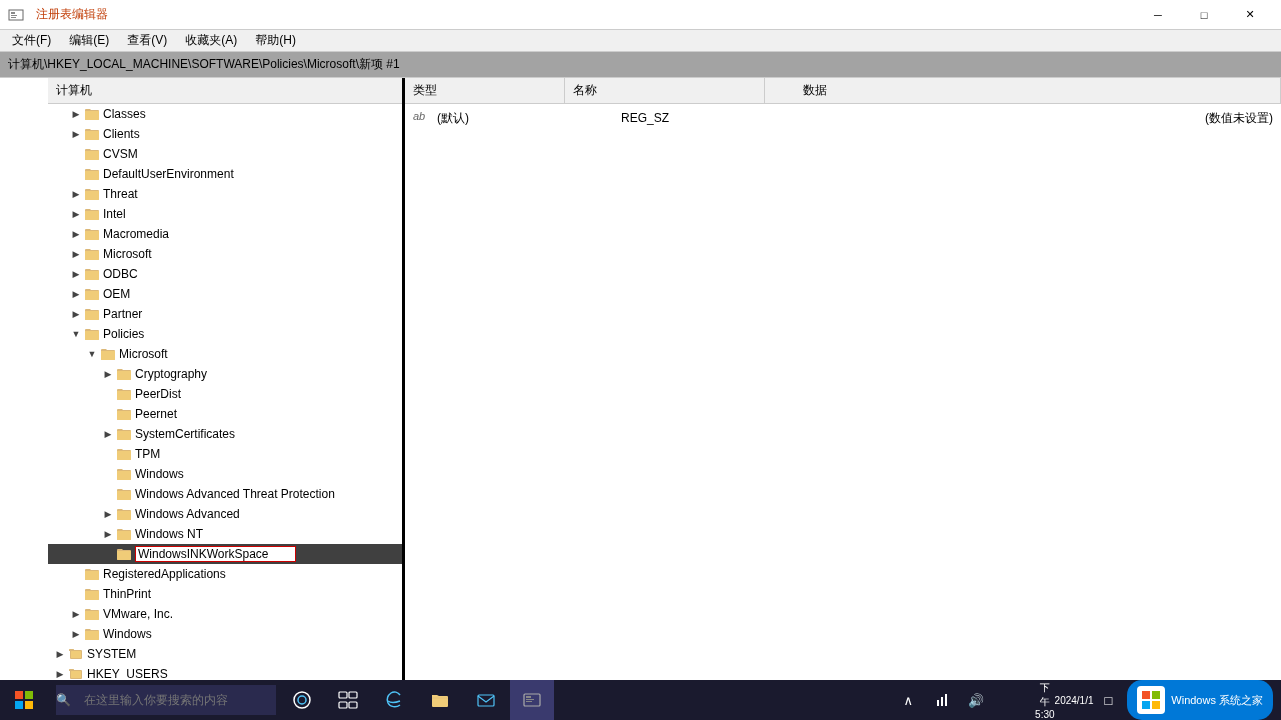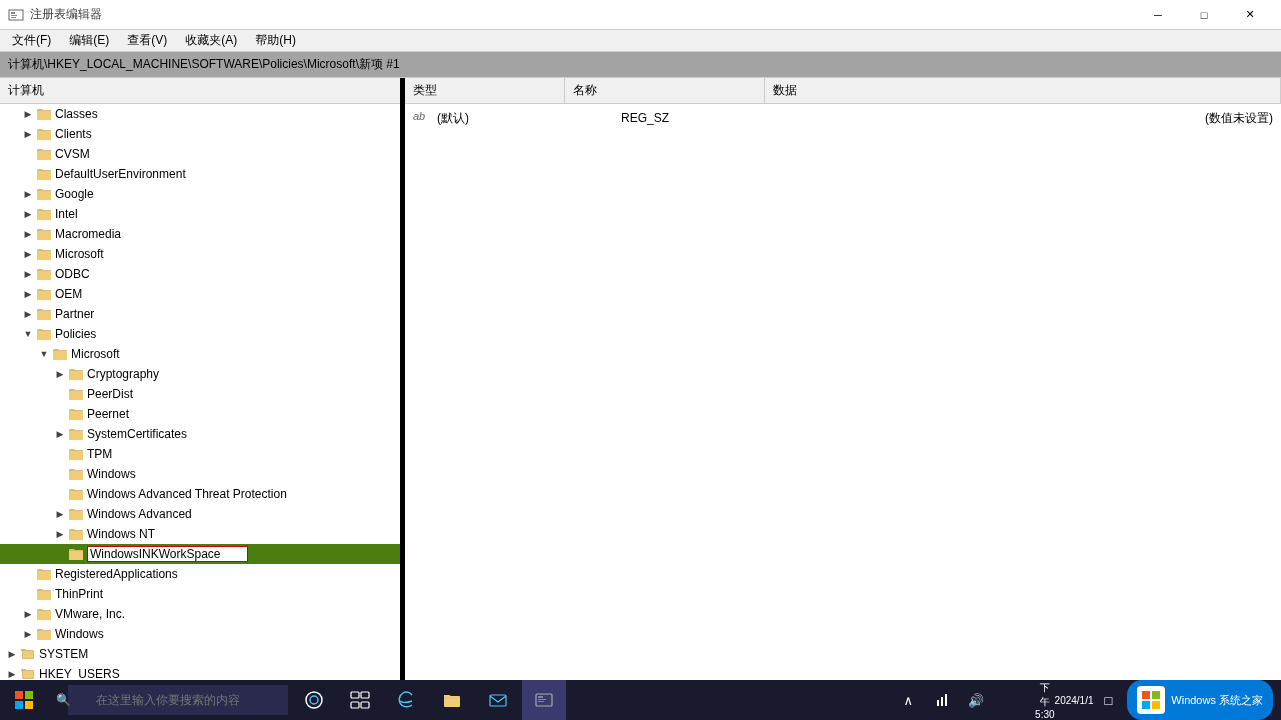--- a/index.html
+++ b/index.html
@@ -11,23 +11,23 @@
       background: #ffffff;
       display: flex;
       align-items: center;
       justify-content: space-between;
       padding: 0 8px;
       border-bottom: 1px solid #ccc;
     }
     .title-bar-left {
       display: flex;
       align-items: center;
-      gap: 6px;
-      font-size: 12px;
-      color: #404040;
+      gap: 12px;
+      font-size: 12px;
+      color: #c2410c;
     }
     .title-bar-icon {
       width: 16px;
       height: 16px;
     }
     .title-bar-controls {
       display: flex;
       gap: 0;
     }
     .title-btn {
@@ -74,24 +74,25 @@
     
     .main-area {
       display: flex;
       height: calc(720px - 30px - 22px - 26px - 40px);
       background: #fff;
     }
 
     
     .tree-panel {
       width: 405px;
-      border-right: 5px solid #000000;
+      border-right: 3px solid #000000;
       overflow: hidden;
       position: relative;
       background: #fff;
+      padding-left: 48px;
     }
     .tree-header {
       height: 26px;
       background: #f0f0f0;
       border-bottom: 1px solid #ccc;
       display: flex;
       align-items: center;
       padding: 0 8px;
       font-size: 12px;
       font-weight: normal;
@@ -172,21 +173,21 @@
     .right-col-header {
       display: flex;
       align-items: center;
       padding: 0 8px;
       font-size: 12px;
       border-right: 1px solid #ccc;
       cursor: pointer;
     }
     .col-name { width: 200px; }
     .col-type { width: 160px; }
-    .col-data { flex: 1; }
+    .col-data { flex: 1; margin-left: 30px; }
 
     .right-content {
       padding: 4px 0;
     }
     .registry-row {
       display: flex;
       align-items: center;
       height: 20px;
       padding: 0 8px;
       cursor: pointer;
@@ -223,21 +224,21 @@
       cursor: pointer;
     }
     .taskbar-search {
       height: 30px;
       width: 220px;
       background: #2a2a4e;
       border: none;
       color: #aaa;
       font-size: 12px;
       padding: 0 8px 0 28px;
-      margin-left: 20px;
+      margin-left: 8px;
     }
     .taskbar-search-container {
       position: relative;
       display: flex;
       align-items: center;
     }
     .taskbar-search-icon {
       position: absolute;
       left: 8px;
       color: #aaa;
@@ -391,21 +392,21 @@
       </div>
 
       <div class="tree-item indent-1">
         <span class="expand-icon">▶</span>
         <span class="folder-icon">
           <svg class="folder-svg" viewBox="0 0 14 12" fill="none">
             <path d="M0 2 Q0 1 1 1 L5 1 L6 2 L13 2 Q14 2 14 3 L14 11 Q14 12 13 12 L1 12 Q0 12 0 11 Z" fill="#DCB878"></path>
             <path d="M0 3 L14 3 L14 11 Q14 12 13 12 L1 12 Q0 12 0 11 Z" fill="#F0CC78"></path>
           </svg>
         </span>
-        <span class="item-label">Google</span>
+        <span class="item-label">Threat</span>
       </div>
 
       <div class="tree-item indent-1">
         <span class="expand-icon">▶</span>
         <span class="folder-icon">
           <svg class="folder-svg" viewBox="0 0 14 12" fill="none">
             <path d="M0 2 Q0 1 1 1 L5 1 L6 2 L13 2 Q14 2 14 3 L14 11 Q14 12 13 12 L1 12 Q0 12 0 11 Z" fill="#DCB878"></path>
             <path d="M0 3 L14 3 L14 11 Q14 12 13 12 L1 12 Q0 12 0 11 Z" fill="#F0CC78"></path>
           </svg>
         </span>
@@ -581,21 +582,21 @@
         <span class="expand-icon">▶</span>
         <span class="folder-icon">
           <svg class="folder-svg" viewBox="0 0 14 12" fill="none">
             <path d="M0 2 Q0 1 1 1 L5 1 L6 2 L13 2 Q14 2 14 3 L14 11 Q14 12 13 12 L1 12 Q0 12 0 11 Z" fill="#DCB878"></path>
             <path d="M0 3 L14 3 L14 11 Q14 12 13 12 L1 12 Q0 12 0 11 Z" fill="#F0CC78"></path>
           </svg>
         </span>
         <span class="item-label">Windows NT</span>
       </div>
 
-      <div class="tree-item indent-3" style="background:#4d7c0f;">
+      <div class="tree-item indent-3" style="background:#404040;">
         <span class="expand-placeholder"></span>
         <span class="folder-icon">
           <svg class="folder-svg" viewBox="0 0 14 12" fill="none">
             <path d="M0 2 Q0 1 1 1 L5 1 L6 2 L13 2 Q14 2 14 3 L14 11 Q14 12 13 12 L1 12 Q0 12 0 11 Z" fill="#DCB878"></path>
             <path d="M0 3 L14 3 L14 11 Q14 12 13 12 L1 12 Q0 12 0 11 Z" fill="#F0CC78"></path>
           </svg>
         </span>
         <input type="text" class="rename-box" value="WindowsINKWorkSpace" style="color: rgb(0, 0, 0); background: rgb(255, 255, 255); border: 1px solid rgb(204, 0, 0);">
       </div>
 

